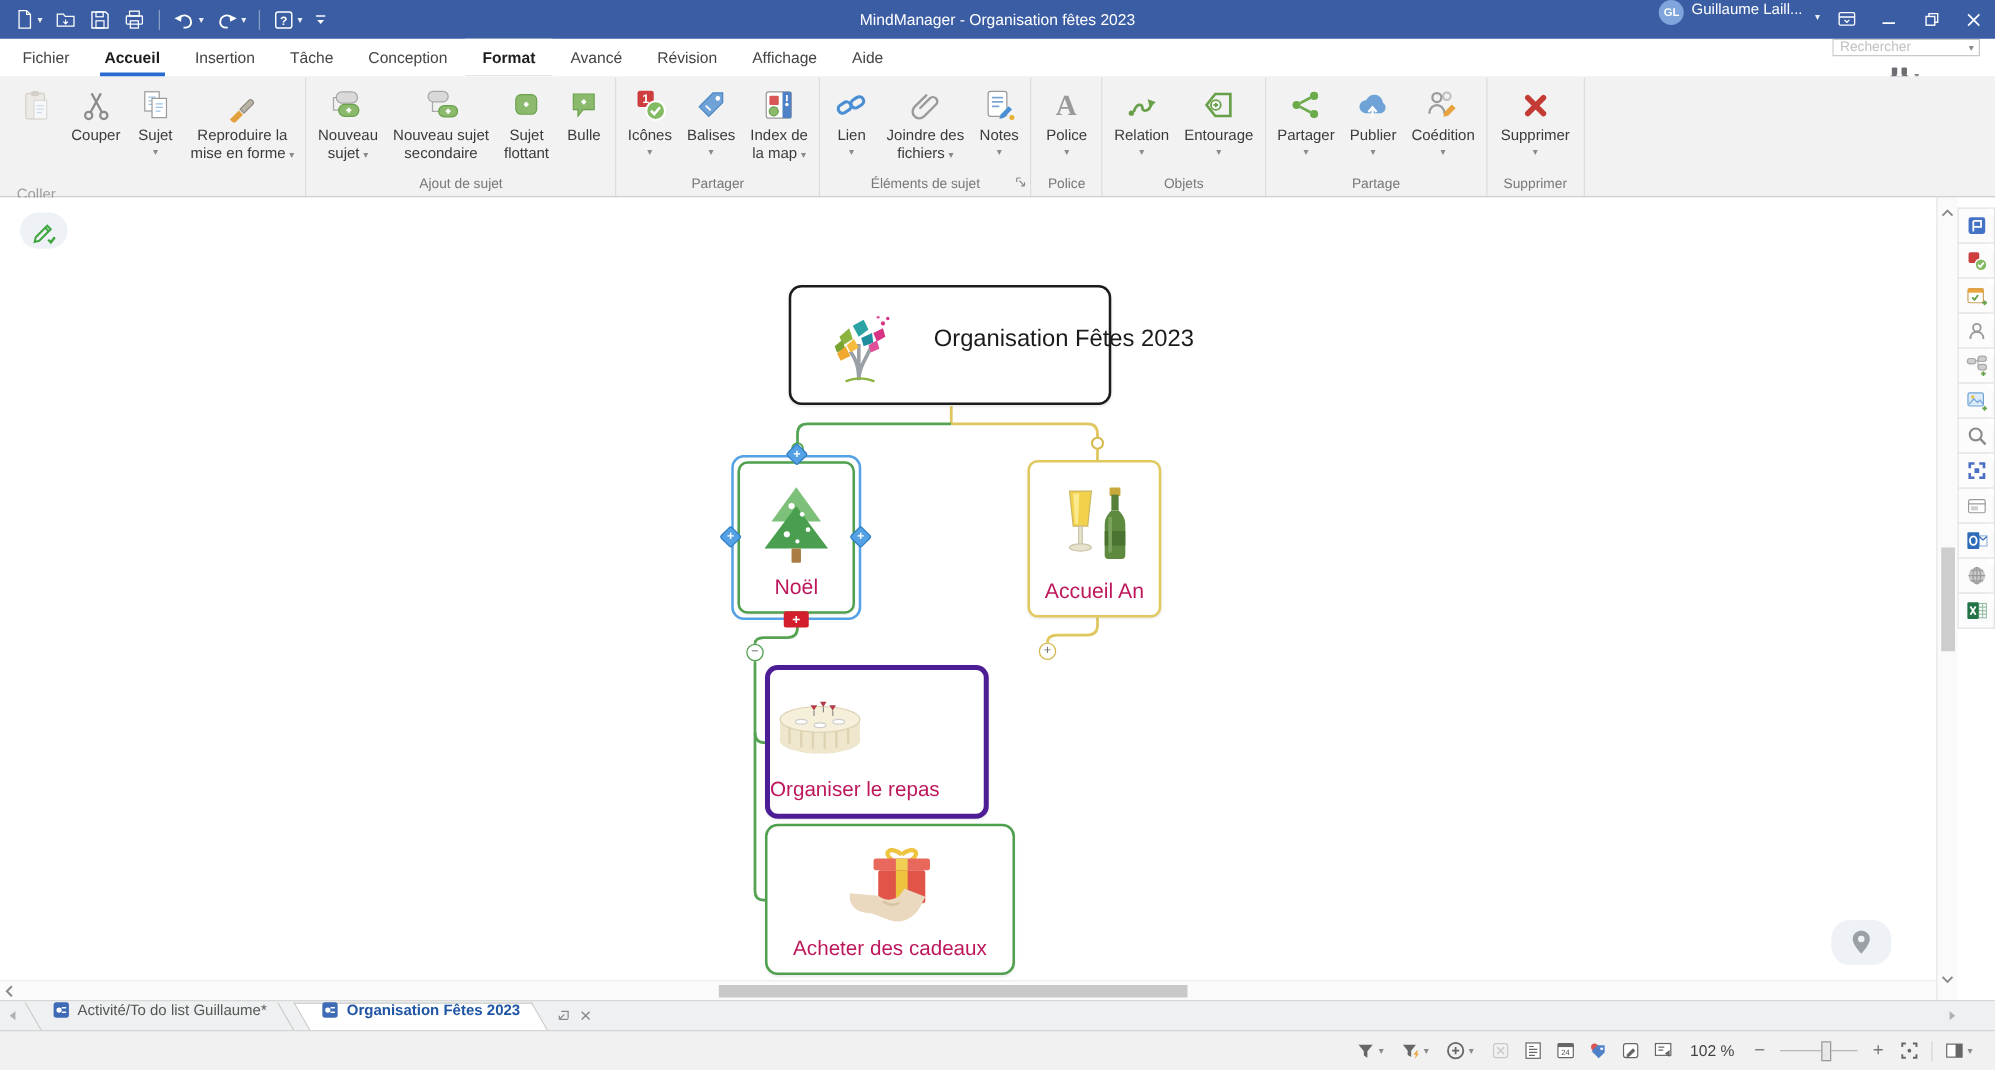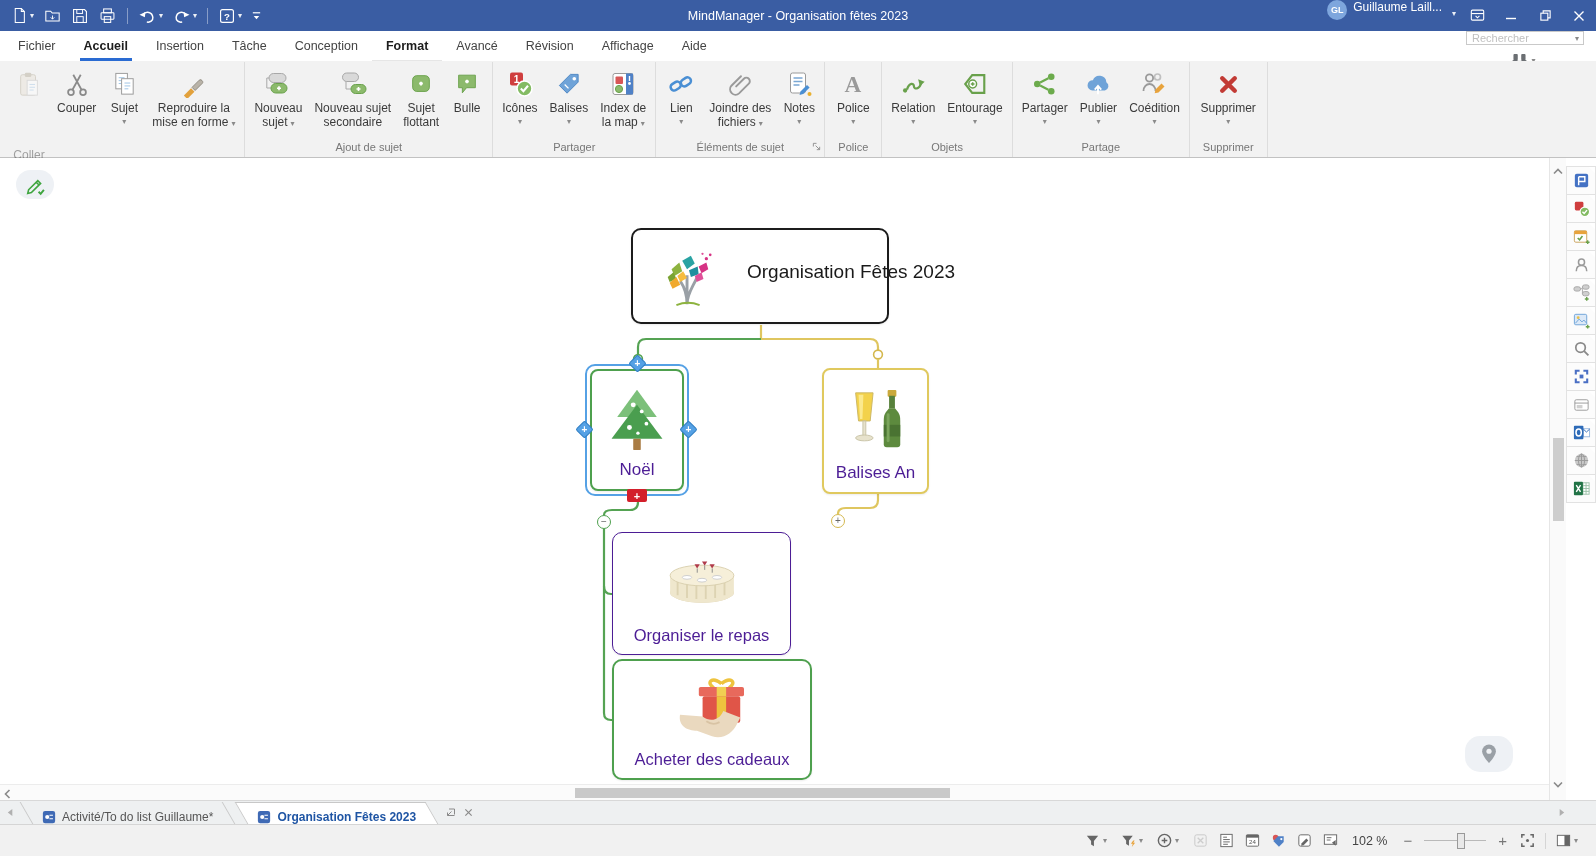--- a/index.html
+++ b/index.html
@@ -59,26 +59,26 @@
 
   .mapnode{position:absolute;background:#fff;display:flex;box-shadow:0 1px 2px rgba(0,0,0,.08);}
   .node-root{left:631px;top:70px;width:258px;height:96px;border:2.4px solid #1c1c1c;border-radius:10px;
     flex-direction:row;align-items:center;justify-content:center;gap:14px;padding:0 10px;}
   .node-root .nlabel{font-size:19px;color:#1a1a1a;text-align:center;line-height:25px;width:130px;}
   .selframe{position:absolute;left:585px;top:206px;width:104px;height:132px;border:2px solid #55a1e5;border-radius:10px;}
   .node-noel{left:590px;top:211px;width:94px;height:122px;border:2px solid #4ea04e;border-radius:8px;
     flex-direction:column;align-items:center;}
   .node-nouvel-an{left:822px;top:210px;width:107px;height:126px;border:2px solid #e0c95e;border-radius:8px;
     flex-direction:column;align-items:center;}
-  .node-repas{left:612px;top:374px;width:179px;height:123px;border:1px solid #4c1d95;border-radius:10px;
-    flex-direction:column;align-items:center;}
+  .node-repas{left:612px;top:374px;width:179px;height:123px;border:4px solid #4c1d95;border-radius:10px;
+    flex-direction:column;align-items:flex-start;}
   .node-cadeaux{left:612px;top:501px;width:200px;height:121px;border:2px solid #4ea04e;border-radius:10px;
     flex-direction:column;align-items:center;}
   .nicon{flex:1;display:flex;align-items:center;justify-content:center;padding-top:6px;}
-  .nlabel{font-size:17px;color:#4c1d95;margin-bottom:9px;white-space:nowrap;}
+  .nlabel{font-size:17px;color:#be185d;margin-bottom:9px;white-space:nowrap;}
   .node-repas .nlabel,.node-cadeaux .nlabel{font-size:16.5px;}
 
   .handle{position:absolute;width:13px;height:13px;background:#55a1e5;border:1px solid #2f7fc4;transform:rotate(45deg);
     display:flex;align-items:center;justify-content:center;border-radius:2px;}
   .handle span{transform:rotate(-45deg);color:#fff;font-size:10px;font-weight:bold;line-height:10px;}
   .ccircle{position:absolute;width:14px;height:14px;border-radius:50%;background:#fff;display:flex;align-items:center;
     justify-content:center;font-size:10px;color:#666;line-height:10px;}
   .ccircle.green{border:1.6px solid #4ea04e;}
   .ccircle.yellow{border:1.6px solid #d4b84e;}
   .badge{position:absolute;left:627px;top:331px;width:20px;height:13px;background:#d31f2b;border-radius:2px;
@@ -95,21 +95,21 @@
   .varrow.up{top:6px;} .varrow.down{bottom:6px;}
 
   .sidetabs{width:30px;background:#fff;display:flex;flex-direction:column;padding-top:9px;flex:none;}
   .stab{height:29px;border:1px solid #e2e2e2;border-left:1px solid #e2e2e2;margin-top:-1px;background:#fcfcfc;
     display:flex;align-items:center;justify-content:center;position:relative;cursor:default;}
   .stab::after{content:"";position:absolute;top:0;right:0;border-top:6px solid #fff;border-left:6px solid transparent;}
 
   
   .tabbar{height:24px;background:#eef0f1;border-top:1px solid #d8d8d8;display:flex;align-items:stretch;flex:none;font-size:12px;}
   .tnav{width:20px;display:flex;align-items:center;justify-content:center;}
-  .dtab{position:relative;display:flex;align-items:flex-end;gap:6px;padding:0 22px;color:#555;cursor:default;}
+  .dtab{position:relative;display:flex;align-items:flex-start;gap:6px;padding:0 22px;color:#555;cursor:default;}
   .dtab .bgshape{position:absolute;top:1px;bottom:0;left:6px;right:6px;transform:skewX(30deg);
     border-left:1px solid #c8c8c8;border-right:1px solid #c8c8c8;}
   .dtab.active{color:#1f55a4;font-weight:bold;}
   .dtab.active .bgshape{background:#fff;border:1px solid #c8c8c8;border-bottom:none;}
   .dtab>*{z-index:1;}
   .tab-extra{display:flex;align-items:center;gap:8px;padding:0 8px;z-index:1;}
   .tbright{margin-left:auto;display:flex;align-items:center;padding-right:30px;}
 
   
   .statusbar{height:32px;background:#f1f1f1;border-top:1px solid #d5d5d5;display:flex;align-items:center;
@@ -607,21 +607,21 @@
                 <polygon points="15,7 20,7 19,32 16.5,32" fill="#fbe98e"></polygon>
                 <rect x="19.5" y="34" width="3" height="16" fill="#e7e2cc" stroke="#c9c4a8"></rect>
                 <ellipse cx="21" cy="51.5" rx="9" ry="3" fill="#e7e2cc" stroke="#c9c4a8"></ellipse>
                 <rect x="45" y="2" width="9" height="7" rx="1" fill="#caa93c"></rect>
                 <rect x="46.5" y="8" width="6" height="13" fill="#57813b"></rect>
                 <path d="M46.5 21 C42 26 41 28 41 34 V58 a3 3 0 0 0 3 3 h11 a3 3 0 0 0 3-3 V34 C58 28 57 26 52.5 21 z" fill="#5d8a3e"></path>
                 <rect x="41" y="38" width="17" height="12" fill="#4a7332"></rect>
                 <rect x="44" y="26" width="3" height="30" rx="1.5" fill="#7ba55c"></rect>
               </svg>
             </div>
-            <div class="nlabel">Balises An</div>
+            <div class="nlabel">Accueil An</div>
           </div>
           <div class="mapnode node-repas">
             <div class="nicon">
               <svg width="80" height="60" viewBox="0 0 84 64">
                 <ellipse cx="42" cy="42" rx="34" ry="11" fill="#d9cfae"></ellipse>
                 <path d="M8 24 v18 a34 11 0 0 0 68 0 v-18" fill="#efe7cd"></path>
                 <path d="M16 30 v15 M26 33 v15 M36 34 v15 M46 34 v15 M56 33 v15 M66 30 v15" stroke="#ddd3b2" stroke-width="2" fill="none"></path>
                 <ellipse cx="42" cy="24" rx="34" ry="11" fill="#f6efd9" stroke="#d9cfae"></ellipse>
                 <ellipse cx="26" cy="26" rx="5" ry="2" fill="#fff" stroke="#ccc"></ellipse>
                 <ellipse cx="58" cy="26" rx="5" ry="2" fill="#fff" stroke="#ccc"></ellipse>

